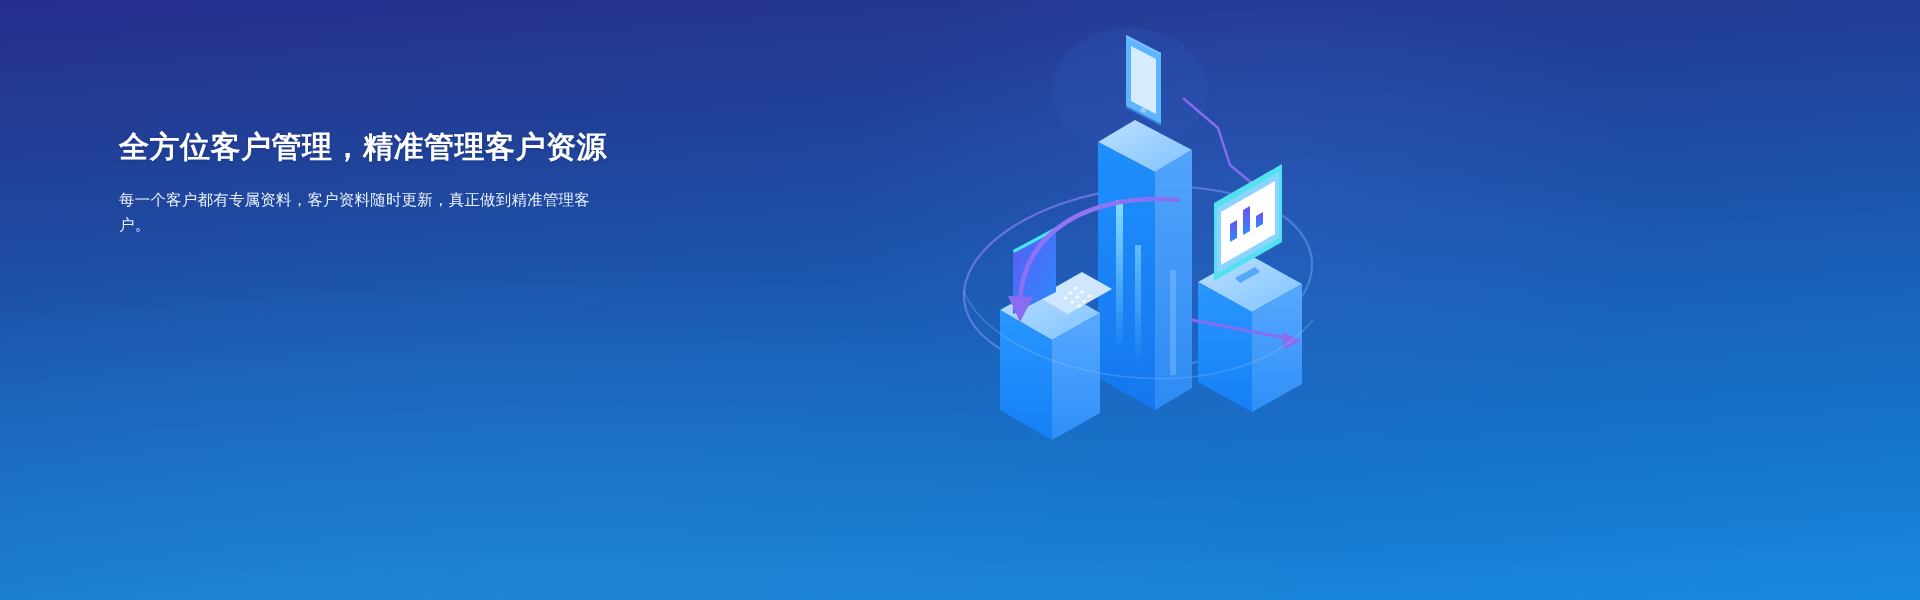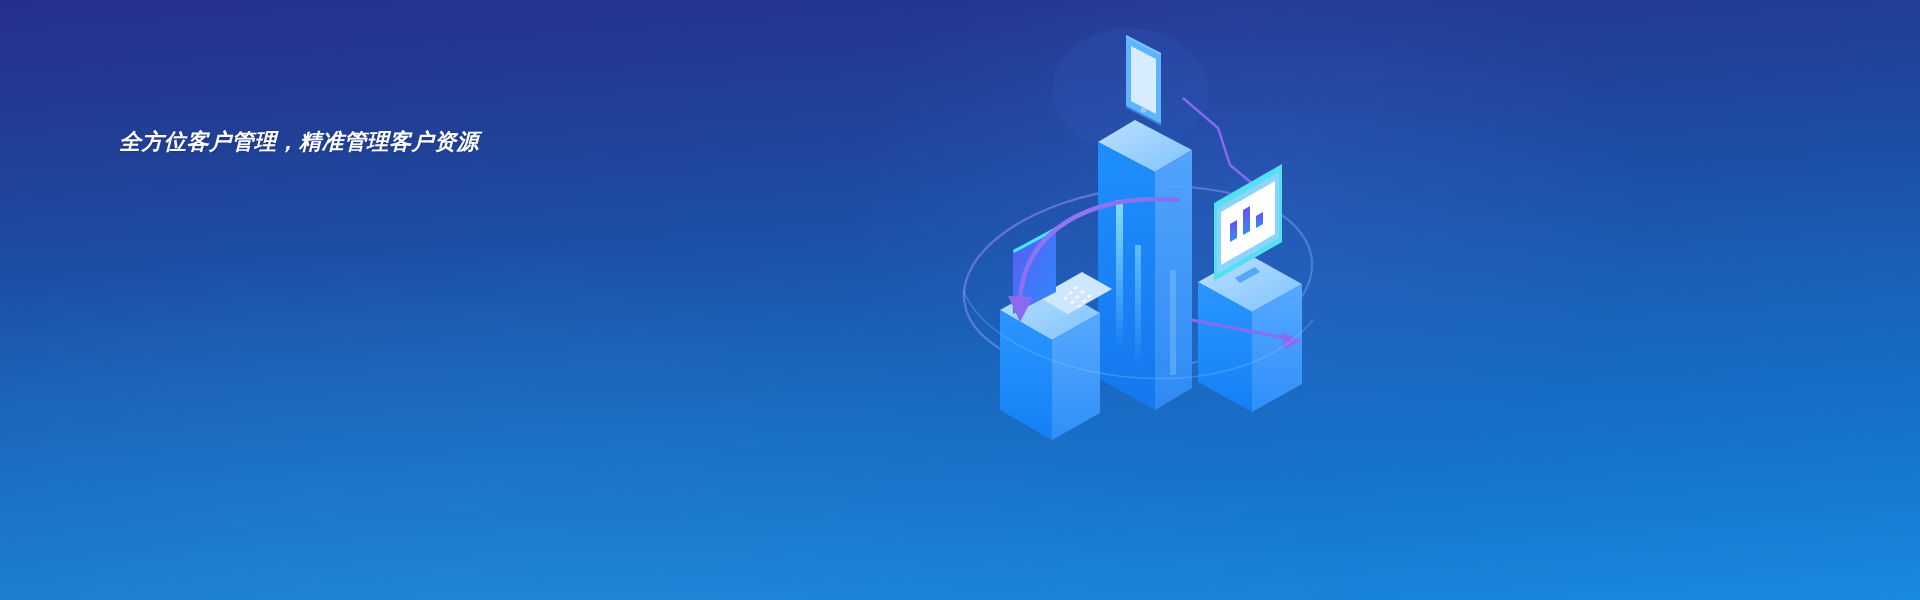--- a/index.html
+++ b/index.html
@@ -41,25 +41,24 @@
     background:radial-gradient(ellipse at 50% 55%, rgba(70,120,230,.22), rgba(70,120,230,0) 65%);
     pointer-events:none;
   }
 
   
   .copy {
     position:absolute; left:119px; top:128px;
     width:640px; z-index:6;
   }
   .headline {
-    font-size:22px; font-weight:bold;
+    font-size:30px; font-weight:bold;
     color:#ffffff; letter-spacing:.5px;
     line-height:1.25; white-space:nowrap;
     text-shadow:0 1px 3px rgba(10,25,80,.25);
-    font-style:italic;
   }
   .subcopy {
     margin-top:21px;
     font-size:15.5px; color:#eaf1fb;
     line-height:1.62; max-width:482px;
     letter-spacing:.2px;
   }
   .cta {
     display:inline-flex; align-items:center; justify-content:center;
     margin-top:36px;
@@ -79,20 +78,21 @@
   .art svg { display:block; width:470px; height:470px; overflow:visible; }
 </style>
 </head>
 <body>
 
 <div class="banner">
 
   <div class="copy">
     <div class="headline">全方位客户管理，精准管理客户资源</div>
 
+    <div class="subcopy">每一个客户都有专属资料，客户资料随时更新，真正做到精准管理客户。</div>
 
   </div>
 
   <div class="art">
     <svg viewBox="0 0 470 470" xmlns="http://www.w3.org/2000/svg">
       <defs>
         <linearGradient id="gFaceL" x1="0" y1="0" x2="0" y2="1">
           <stop offset="0" stop-color="#2a96ff"></stop>
             <stop offset="1" stop-color="#1580f5"></stop>
         </linearGradient>

